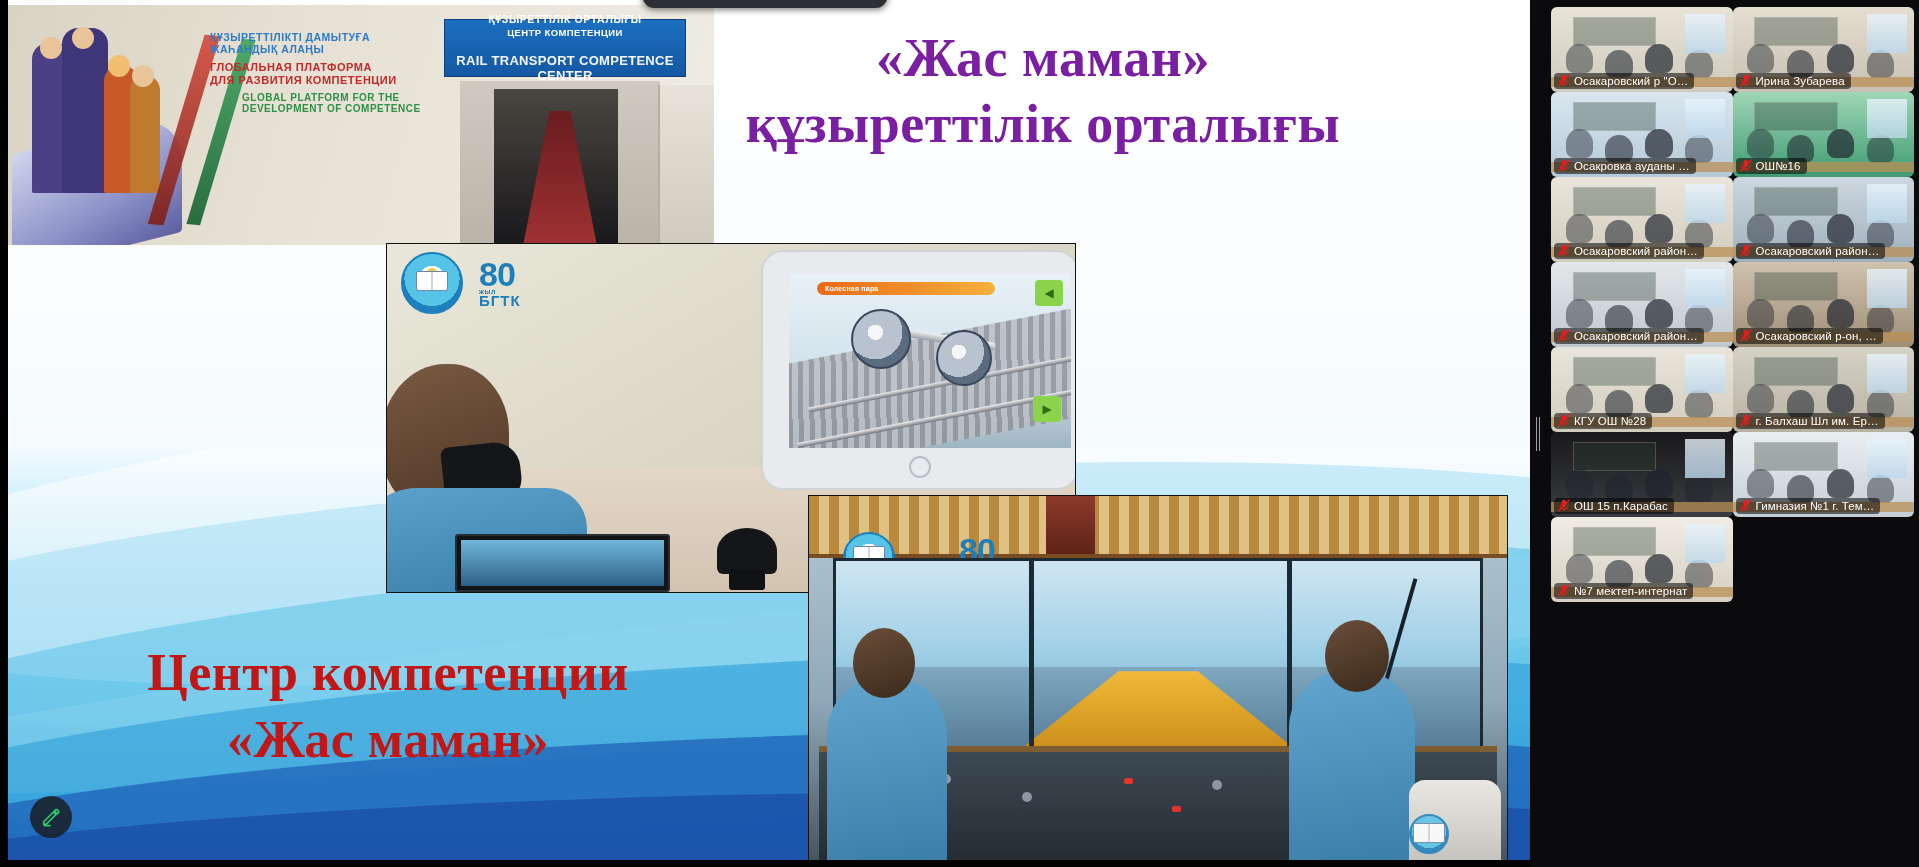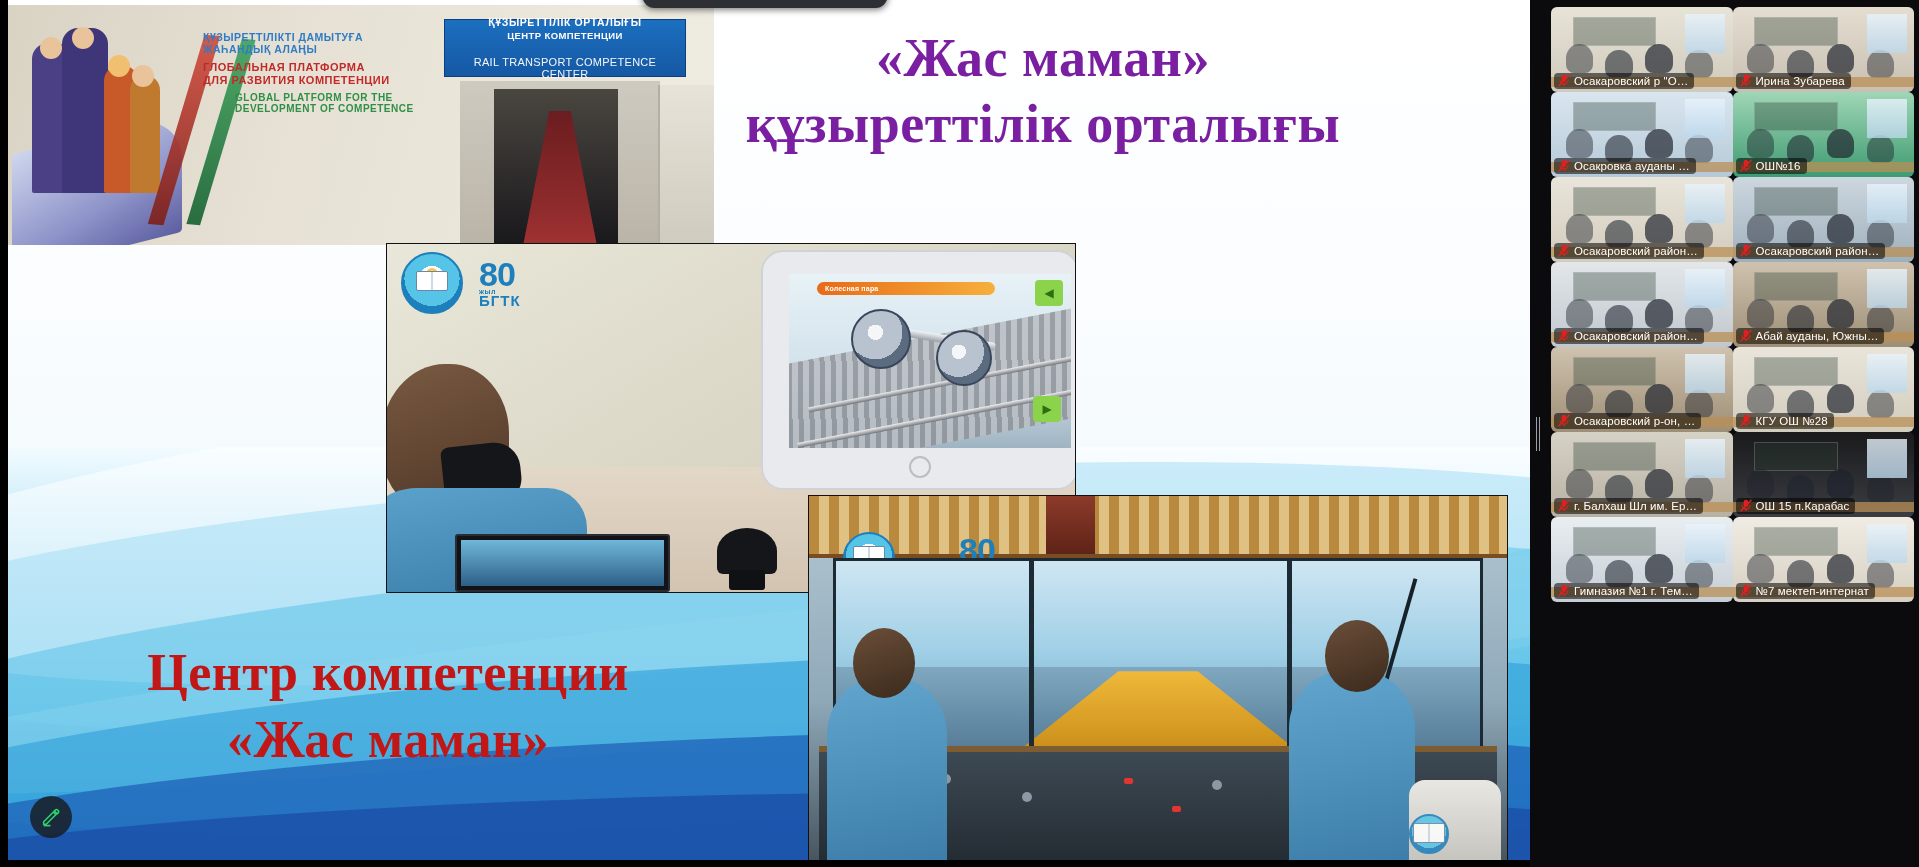--- a/index.html
+++ b/index.html
@@ -75,21 +75,21 @@
   .mural-people {
     position:absolute; left:20px; top:18px; width:150px; height:170px;
   }
   .mp { position:absolute; bottom:0; border-radius:16px 16px 2px 2px; }
   .mp1 { left:4px;  width:40px; height:150px; background:#4b3f86; }
   .mp2 { left:34px; width:46px; height:165px; background:#3f3679; }
   .mp3 { left:76px; width:34px; height:128px; background:#c85a2a; }
   .mp4 { left:102px;width:30px; height:118px; background:#c07a30; }
   .mp-head { position:absolute; width:22px; height:22px; border-radius:50%; background:#e9c49a; }
 
-  .mural-lines { position:absolute; left:195px; top:26px; width:320px; }
+  .mural-lines { position:absolute; left:202px; top:26px; width:320px; }
   .mural-lines div { font-family:"Liberation Sans",sans-serif; font-weight:700; letter-spacing:.5px; line-height:1.18; }
   .ml-kz  { color:#2f7bc4; font-size:10.5px; }
   .ml-ru  { color:#c12a28; font-size:11px; }
   .ml-en  { color:#2f8f46; font-size:10px;padding-left:32px; }
   .mural-stripe {
     position:absolute; left:168px; top:30px; width:16px; height:190px;
     background:linear-gradient(180deg,#d34a3c,#7d1f18);
     transform:skewX(-12deg) rotate(5deg); opacity:.9;
   }
   .mural-stripe2 {
@@ -100,21 +100,21 @@
 
   .centre-sign {
     position:absolute; left:436px; top:14px; width:242px; height:58px;
     background:linear-gradient(180deg,#1c6fc0 0%, #1558a4 100%);
     border:1px solid #0d3f7c;
     display:flex; flex-direction:column; align-items:center; justify-content:center;
     color:#fff; text-align:center; padding:2px 4px;
   }
   .centre-sign .s1 { font-size:10.5px; font-weight:700; letter-spacing:.6px; }
   .centre-sign .s2 { font-size:9.5px;  font-weight:700; letter-spacing:.4px; margin-top:2px;}
-  .centre-sign .s3 { font-size:11px;  font-weight:400; letter-spacing:.3px; margin-top:15px; opacity:.95;}
+  .centre-sign .s3 { font-size:13px;  font-weight:700; letter-spacing:.3px; margin-top:15px; opacity:.95;}
 
   .corridor {
     position:absolute; left:452px; top:76px; width:200px; height:170px;
     background:linear-gradient(180deg,#cfcac0 0%, #b9b3a7 100%);
   }
   .corridor:before{
     content:""; position:absolute; left:34px; top:8px; width:124px; height:162px;
     background:linear-gradient(180deg,#4a4640,#17161a);
   }
   .corridor-carpet {
@@ -721,41 +721,20 @@
             <div class="sc-desk" style="left: 0px; bottom: 6%; width: 100%; height: 12%; opacity: 0.75;"></div>
             <div class="sc-win" style="right: 4%; top: 8%; width: 22%; height: 46%; opacity: 0.8;"></div>
           </div>
           <div class="tile-label">
             <span class="mic-muted"><svg width="12" height="13" viewBox="0 0 12 13">
                 <rect x="3.6" y="0.8" width="4.6" height="7.2" rx="2.3" fill="#e02020"></rect>
                 <path d="M2.1 6.2a3.9 3.9 0 0 0 7.8 0" fill="none" stroke="#e02020" stroke-width="1.2"></path>
                 <line x1="6" y1="9.8" x2="6" y2="12" stroke="#e02020" stroke-width="1.2"></line>
                 <line x1="0.6" y1="12.2" x2="11.4" y2="0.8" stroke="#e02020" stroke-width="1.5"></line>
               </svg></span>
-            <span>Абай ауданы, Южны…</span>
-          </div>
-        </div>
-        <div class="tile">
-          <div class="tile-video scene s-h">
-            <div class="sc-wall"></div>
-            <div class="sc-board" style="left: 12%; top: 12%; width: 46%; height: 34%; background: rgba(40, 60, 50, 0.35); border: 1px solid rgba(255, 255, 255, 0.18);"></div>
-            <div class="sc-pupil" style="left: 8%; top: 44%; width: 15%; height: 34%; background: rgba(30, 35, 45, 0.45);"></div>
-            <div class="sc-pupil" style="left: 30%; top: 50%; width: 15%; height: 34%; background: rgba(30, 35, 45, 0.57);"></div>
-            <div class="sc-pupil" style="left: 52%; top: 44%; width: 15%; height: 34%; background: rgba(30, 35, 45, 0.69);"></div>
-            <div class="sc-pupil" style="left: 74%; top: 50%; width: 15%; height: 34%; background: rgba(30, 35, 45, 0.45);"></div>
-            <div class="sc-desk" style="left: 0px; bottom: 6%; width: 100%; height: 12%; opacity: 0.75;"></div>
-            <div class="sc-win" style="right: 4%; top: 8%; width: 22%; height: 46%; opacity: 0.8;"></div>
-          </div>
-          <div class="tile-label">
-            <span class="mic-muted"><svg width="12" height="13" viewBox="0 0 12 13">
-                <rect x="3.6" y="0.8" width="4.6" height="7.2" rx="2.3" fill="#e02020"></rect>
-                <path d="M2.1 6.2a3.9 3.9 0 0 0 7.8 0" fill="none" stroke="#e02020" stroke-width="1.2"></path>
-                <line x1="6" y1="9.8" x2="6" y2="12" stroke="#e02020" stroke-width="1.2"></line>
-                <line x1="0.6" y1="12.2" x2="11.4" y2="0.8" stroke="#e02020" stroke-width="1.5"></line>
-              </svg></span>
             <span>Осакаровский р-он, …</span>
           </div>
         </div>
         <div class="tile">
           <div class="tile-video scene s-f">
             <div class="sc-wall"></div>
             <div class="sc-board" style="left: 12%; top: 12%; width: 46%; height: 34%; background: rgba(40, 60, 50, 0.35); border: 1px solid rgba(255, 255, 255, 0.18);"></div>
             <div class="sc-pupil" style="left: 8%; top: 44%; width: 15%; height: 34%; background: rgba(30, 35, 45, 0.45);"></div>
             <div class="sc-pupil" style="left: 30%; top: 50%; width: 15%; height: 34%; background: rgba(30, 35, 45, 0.57);"></div>
             <div class="sc-pupil" style="left: 52%; top: 44%; width: 15%; height: 34%; background: rgba(30, 35, 45, 0.69);"></div>

